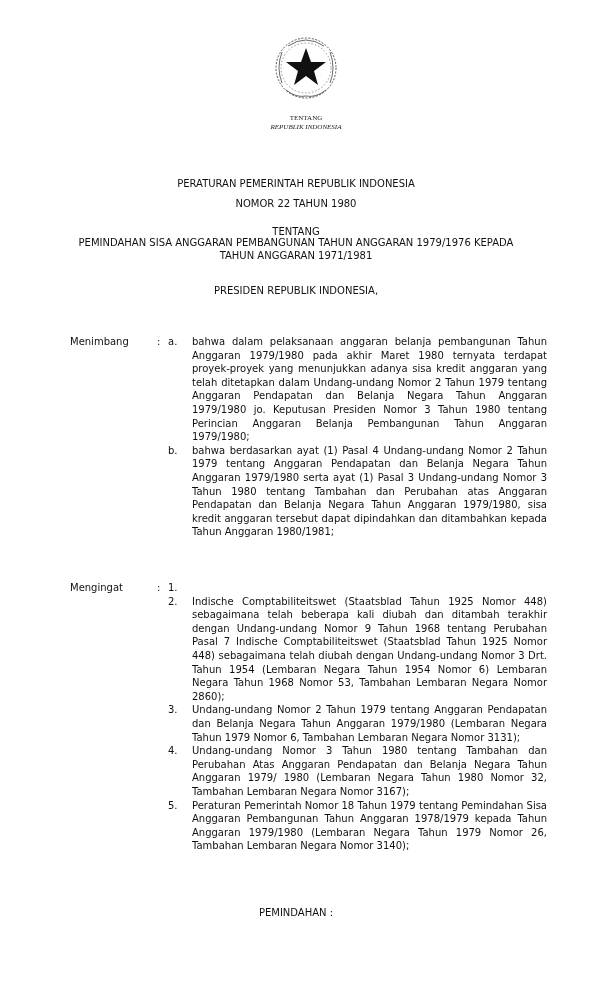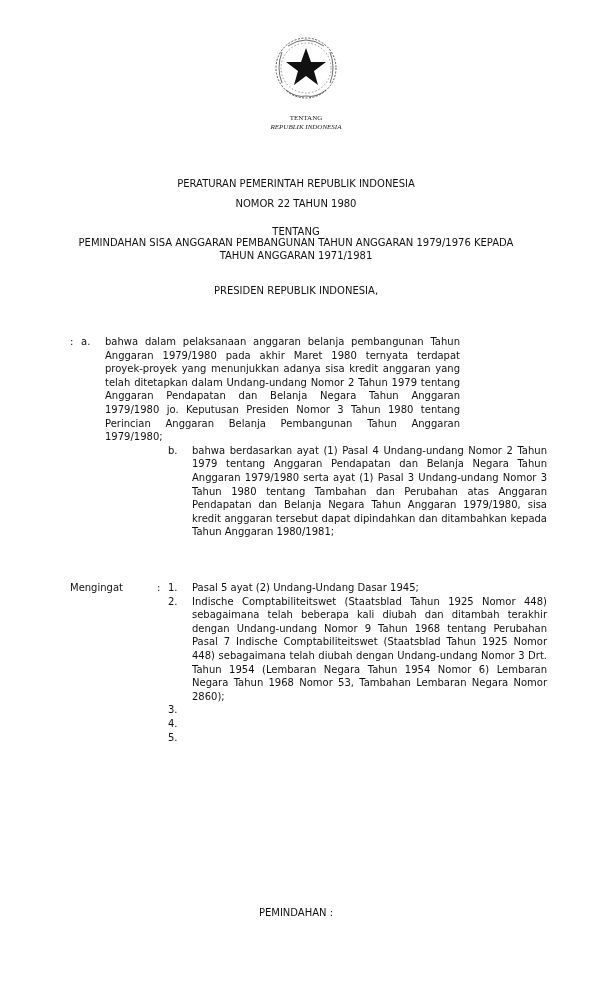--- a/index.html
+++ b/index.html
@@ -42,55 +42,58 @@
 <div class="center-line" style="top:177px">PERATURAN PEMERINTAH REPUBLIK INDONESIA</div>
 <div class="center-line" style="top:197px">NOMOR 22 TAHUN 1980</div>
 <div class="center-line" style="top:225px">TENTANG</div>
 <div class="center-line" style="top:236px">PEMINDAHAN SISA ANGGARAN PEMBANGUNAN TAHUN ANGGARAN 1979/1976 KEPADA</div>
 <div class="center-line" style="top:249px">TAHUN ANGGARAN 1971/1981</div>
 
 <div class="center-line" style="top:284px">PRESIDEN REPUBLIK INDONESIA,</div>
 
 <div class="section" style="top:335px">
   <div class="item">
+    <div class="label">Menimbang</div>
     <div class="colon">:</div>
     <div class="marker">a.</div>
     <div class="body-text">bahwa dalam pelaksanaan anggaran belanja pembangunan Tahun Anggaran 1979/1980 pada akhir Maret 1980 ternyata terdapat proyek-proyek yang menunjukkan adanya sisa kredit anggaran yang telah ditetapkan dalam Undang-undang Nomor 2 Tahun 1979 tentang Anggaran Pendapatan dan Belanja Negara Tahun Anggaran 1979/1980 jo. Keputusan Presiden Nomor 3 Tahun 1980 tentang Perincian Anggaran Belanja Pembangunan Tahun Anggaran 1979/1980;</div>
   </div>
   <div class="item">
     <div class="label"></div>
     <div class="colon"></div>
     <div class="marker">b.</div>
     <div class="body-text">bahwa berdasarkan ayat (1) Pasal 4 Undang-undang Nomor 2 Tahun 1979 tentang Anggaran Pendapatan dan Belanja Negara Tahun Anggaran 1979/1980 serta ayat (1) Pasal 3 Undang-undang Nomor 3 Tahun 1980 tentang Tambahan dan Perubahan atas Anggaran Pendapatan dan Belanja Negara Tahun Anggaran 1979/1980, sisa kredit anggaran tersebut dapat dipindahkan dan ditambahkan kepada Tahun Anggaran 1980/1981;</div>
   </div>
 </div>
 
 <div class="section" style="top:581px">
   <div class="item">
     <div class="label">Mengingat</div>
     <div class="colon">:</div>
     <div class="marker">1.</div>
-    <div class="body-text" style="text-align:left">Pasal 5 ayat (2) Undang-Undang Dasar 1945;</div>
   </div>
   <div class="item">
     <div class="label"></div>
     <div class="colon"></div>
     <div class="marker">2.</div>
     <div class="body-text">Indische Comptabiliteitswet (Staatsblad Tahun 1925 Nomor 448) sebagaimana telah beberapa kali diubah dan ditambah terakhir dengan Undang-undang Nomor 9 Tahun 1968 tentang Perubahan Pasal 7 Indische Comptabiliteitswet (Staatsblad Tahun 1925 Nomor 448) sebagaimana telah diubah dengan Undang-undang Nomor 3 Drt. Tahun 1954 (Lembaran Negara Tahun 1954 Nomor 6) Lembaran Negara Tahun 1968 Nomor 53, Tambahan Lembaran Negara Nomor 2860);</div>
   </div>
   <div class="item">
     <div class="label"></div>
     <div class="colon"></div>
     <div class="marker">3.</div>
+    <div class="body-text">Undang-undang Nomor 2 Tahun 1979 tentang Anggaran Pendapatan dan Belanja Negara Tahun Anggaran 1979/1980 (Lembaran Negara Tahun 1979 Nomor 6, Tambahan Lembaran Negara Nomor 3131);</div>
   </div>
   <div class="item">
     <div class="label"></div>
     <div class="colon"></div>
     <div class="marker">4.</div>
+    <div class="body-text">Undang-undang Nomor 3 Tahun 1980 tentang Tambahan dan Perubahan Atas Anggaran Pendapatan dan Belanja Negara Tahun Anggaran 1979/ 1980 (Lembaran Negara Tahun 1980 Nomor 32, Tambahan Lembaran Negara Nomor 3167);</div>
   </div>
   <div class="item">
     <div class="label"></div>
     <div class="colon"></div>
     <div class="marker">5.</div>
+    <div class="body-text">Peraturan Pemerintah Nomor 18 Tahun 1979 tentang Pemindahan Sisa Anggaran Pembangunan Tahun Anggaran 1978/1979 kepada Tahun Anggaran 1979/1980 (Lembaran Negara Tahun 1979 Nomor 26, Tambahan Lembaran Negara Nomor 3140);</div>
   </div>
 </div>
 
 <div class="center-line" style="top:906px">PEMINDAHAN :</div>
 
 </body></html>

